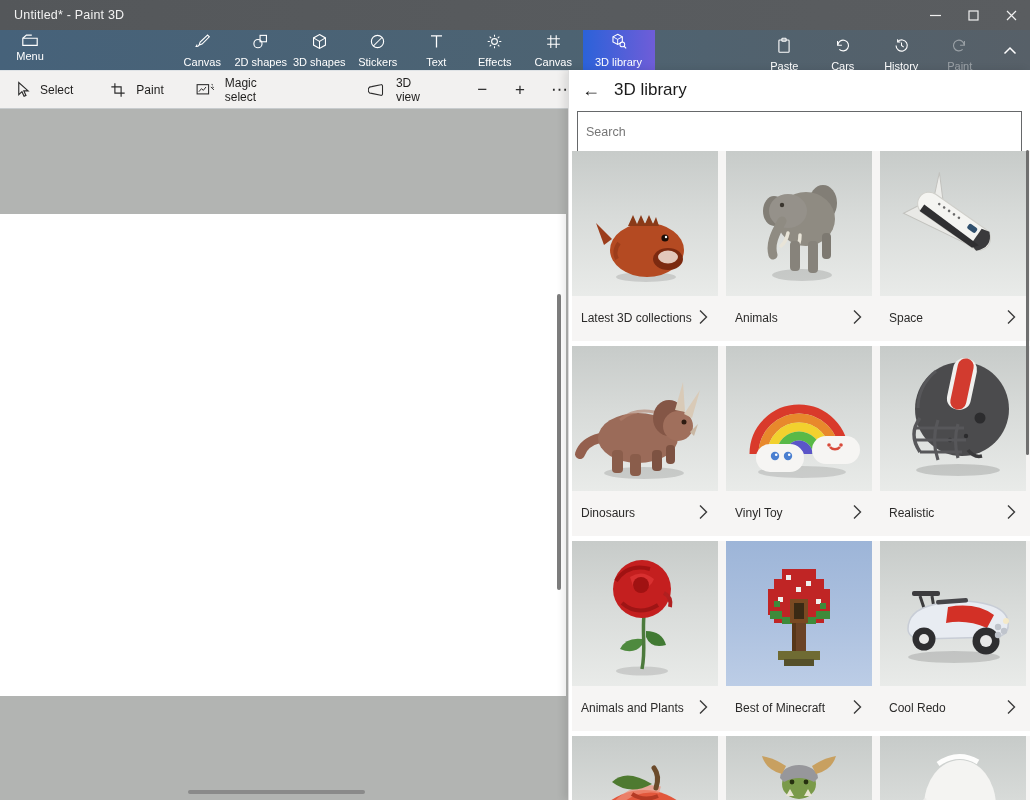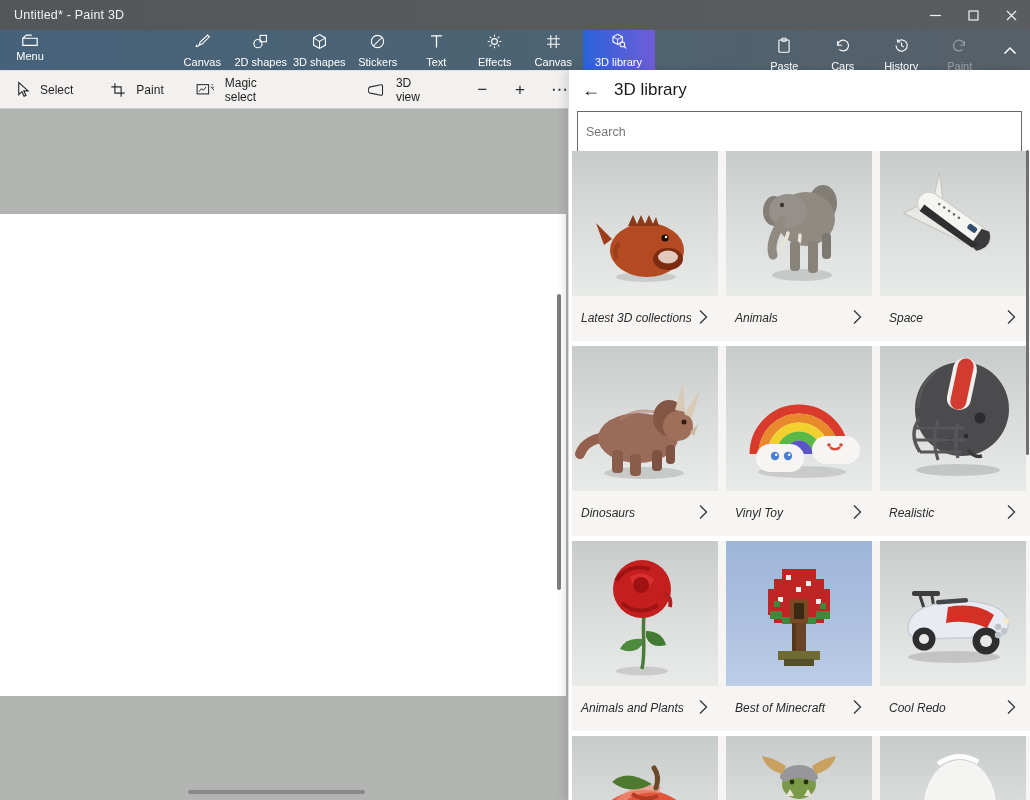--- a/index.html
+++ b/index.html
@@ -54,21 +54,21 @@
   .panel-header { position:absolute; left:0; top:6px; width:100%; height:28px; display:flex; align-items:center; }
   .back-btn { width:30px; height:26px; margin-left:7px; display:flex; align-items:center; justify-content:center;
     font-size:18px; color:#1b1b1b; }
   .panel-title { font-size:17px; color:#1b1b1b; margin-left:8px; }
   .search-box { position:absolute; left:8px; top:41px; width:445px; height:42px; border:1px solid #66686a;
     background:#fff; font-size:12.5px; color:#333; padding:0 8px; outline:none; font-family:"Liberation Sans",sans-serif; }
   .search-box::placeholder { color:#767676; }
 
   .category-grid { position:absolute; left:3px; top:81px; width:456px; display:grid;
     grid-template-columns:repeat(3,146px); column-gap:8px; row-gap:5px; }
-  .card { width:160px; height:190px; background:#f6f5f4; cursor:pointer;font-style:italic; }
+  .card { width:160px; height:190px; background:#f6f5f4; cursor:pointer; }
   .card-img { width:146px; height:145px; overflow:hidden;
     background:linear-gradient(180deg,#c7cbc9 0%,#d8dbd9 45%,#e9ebe9 100%); }
   .card-img.bg-blue { background:linear-gradient(180deg,#9db5d8 0%,#aec2e0 60%,#bccde6 100%); }
   .card-img svg { width:146px; height:145px; display:block; }
   .card-label-row { width:146px; height:45px; display:flex; align-items:center; padding:0 10px 0 9px; }
   .card-label { flex:1; font-size:12px; line-height:1.3; color:#2b2a29; }
   .card-chevron { flex:none; }
   .vscroll-panel { position:absolute; left:1026px; top:150px; width:3px; height:305px; background:#6f6f6f; border-radius:2px; }
 </style>
 </head>

